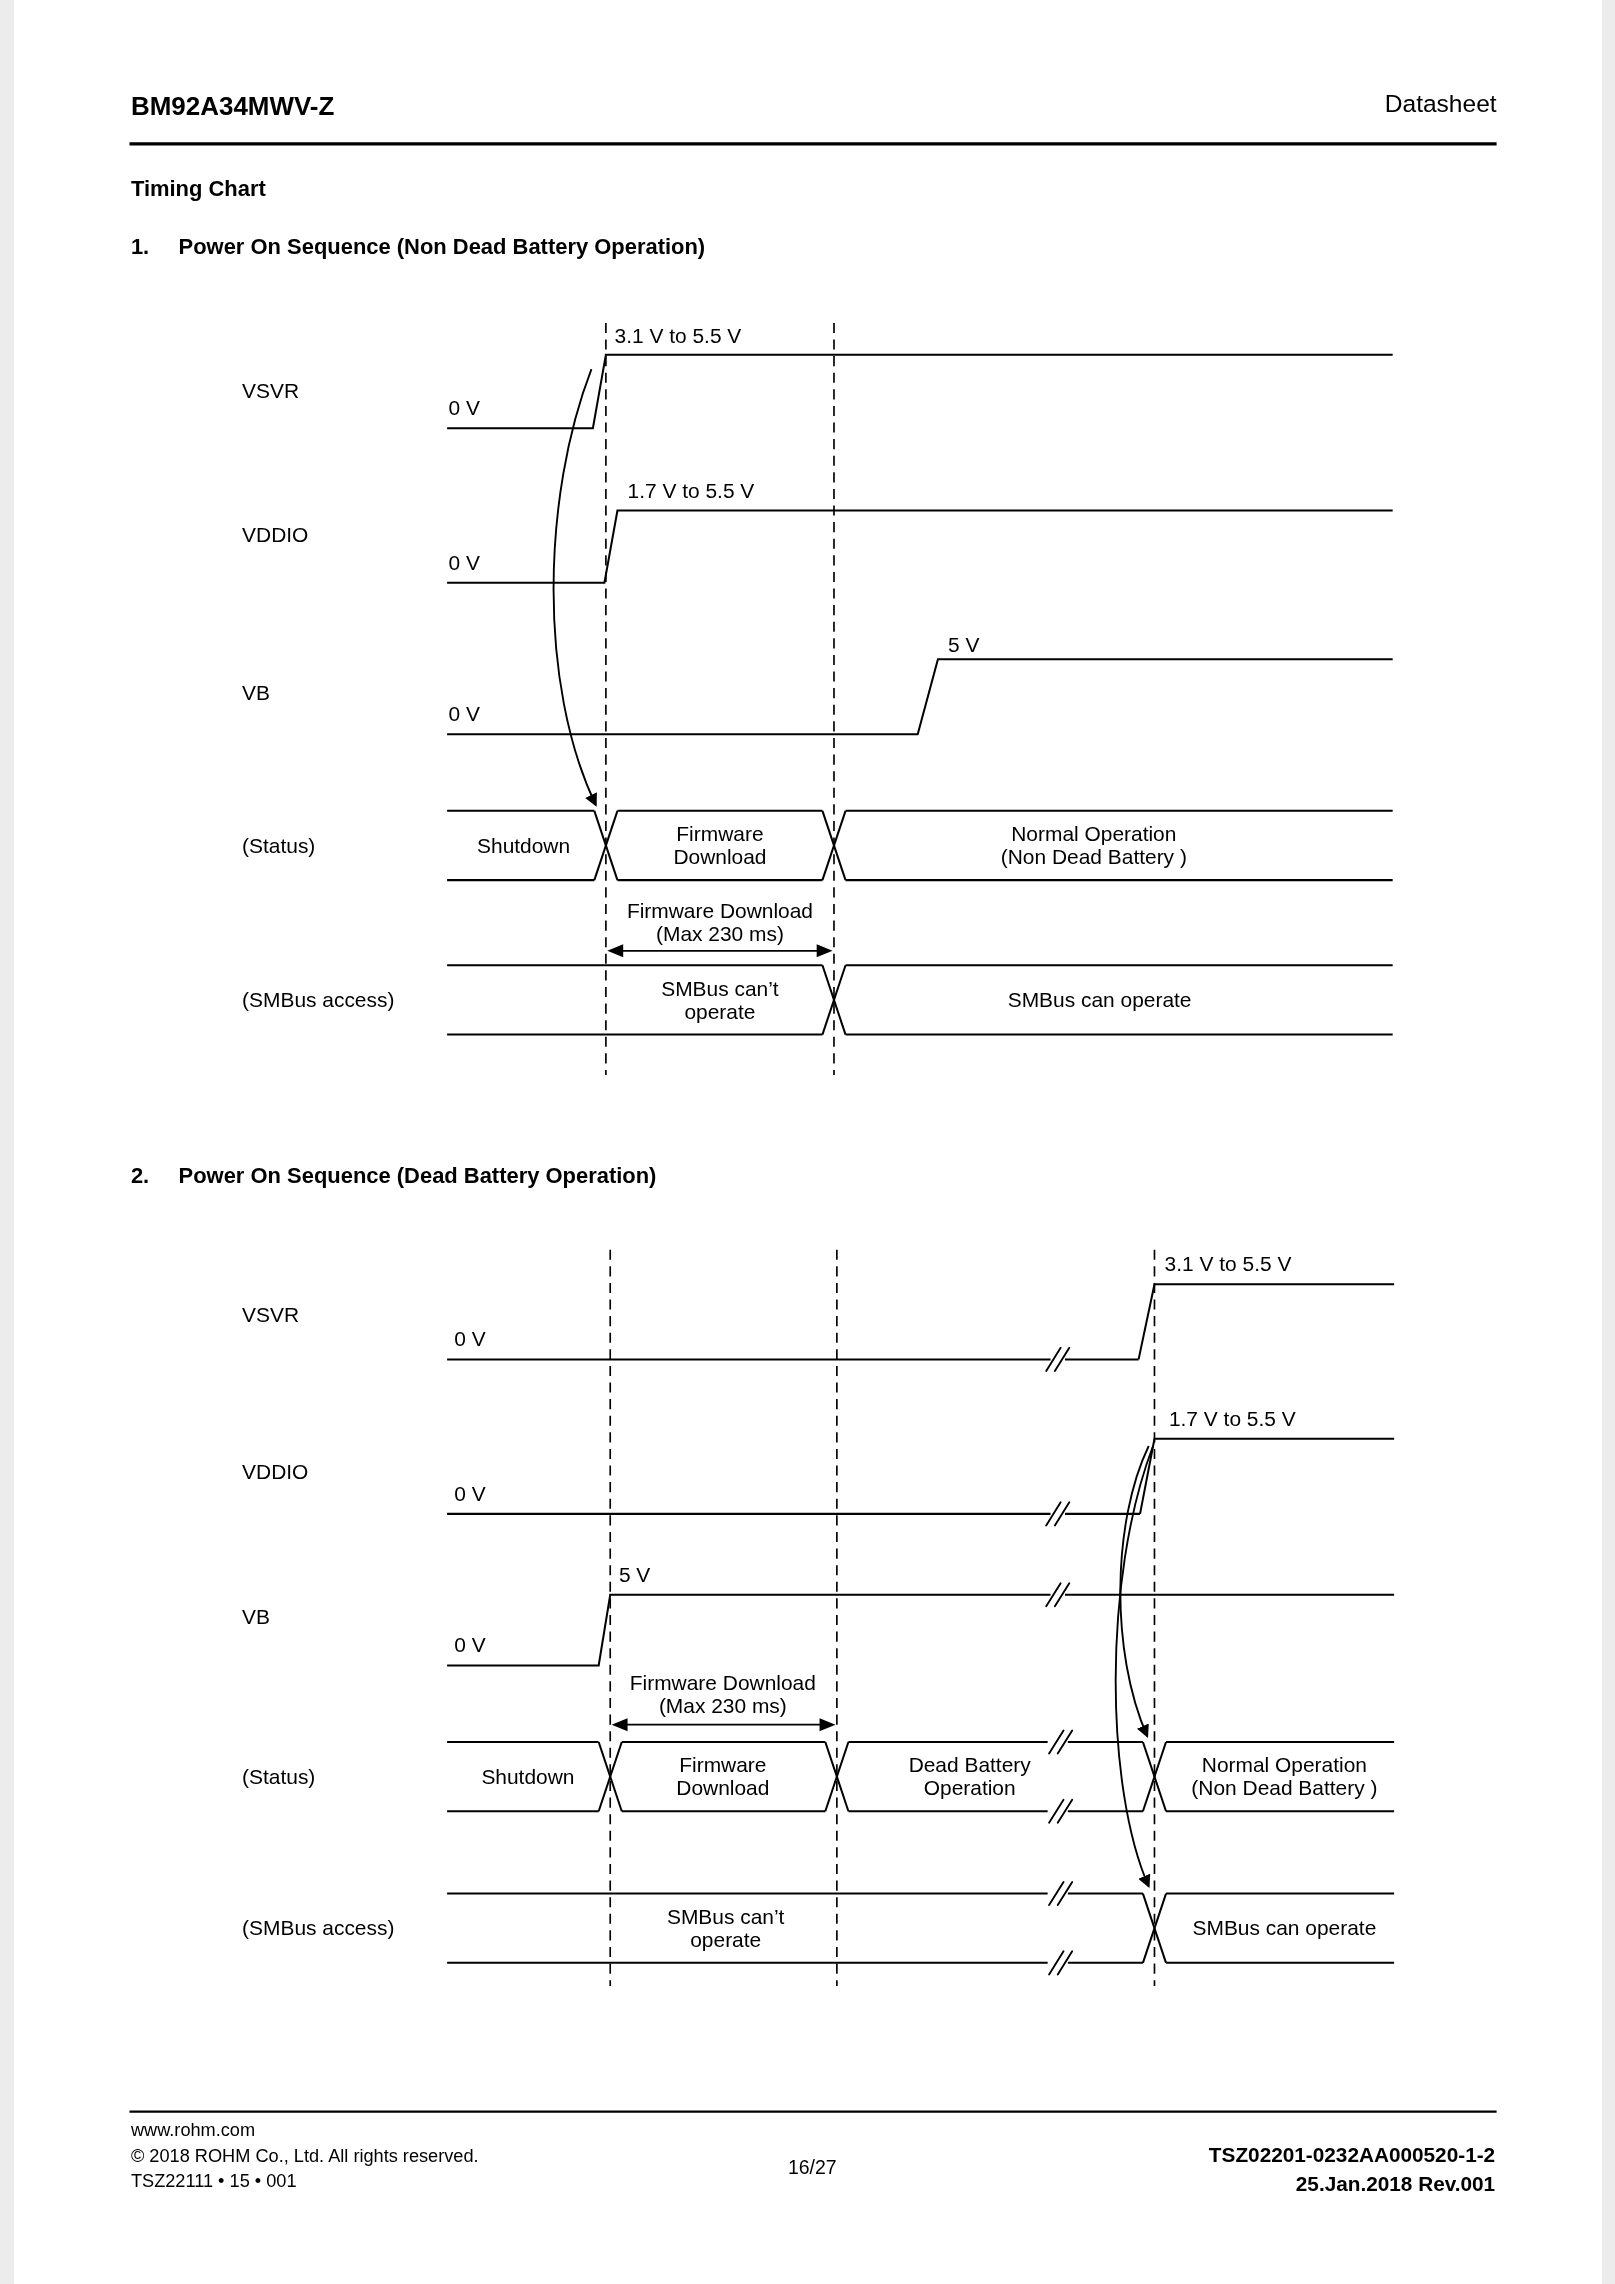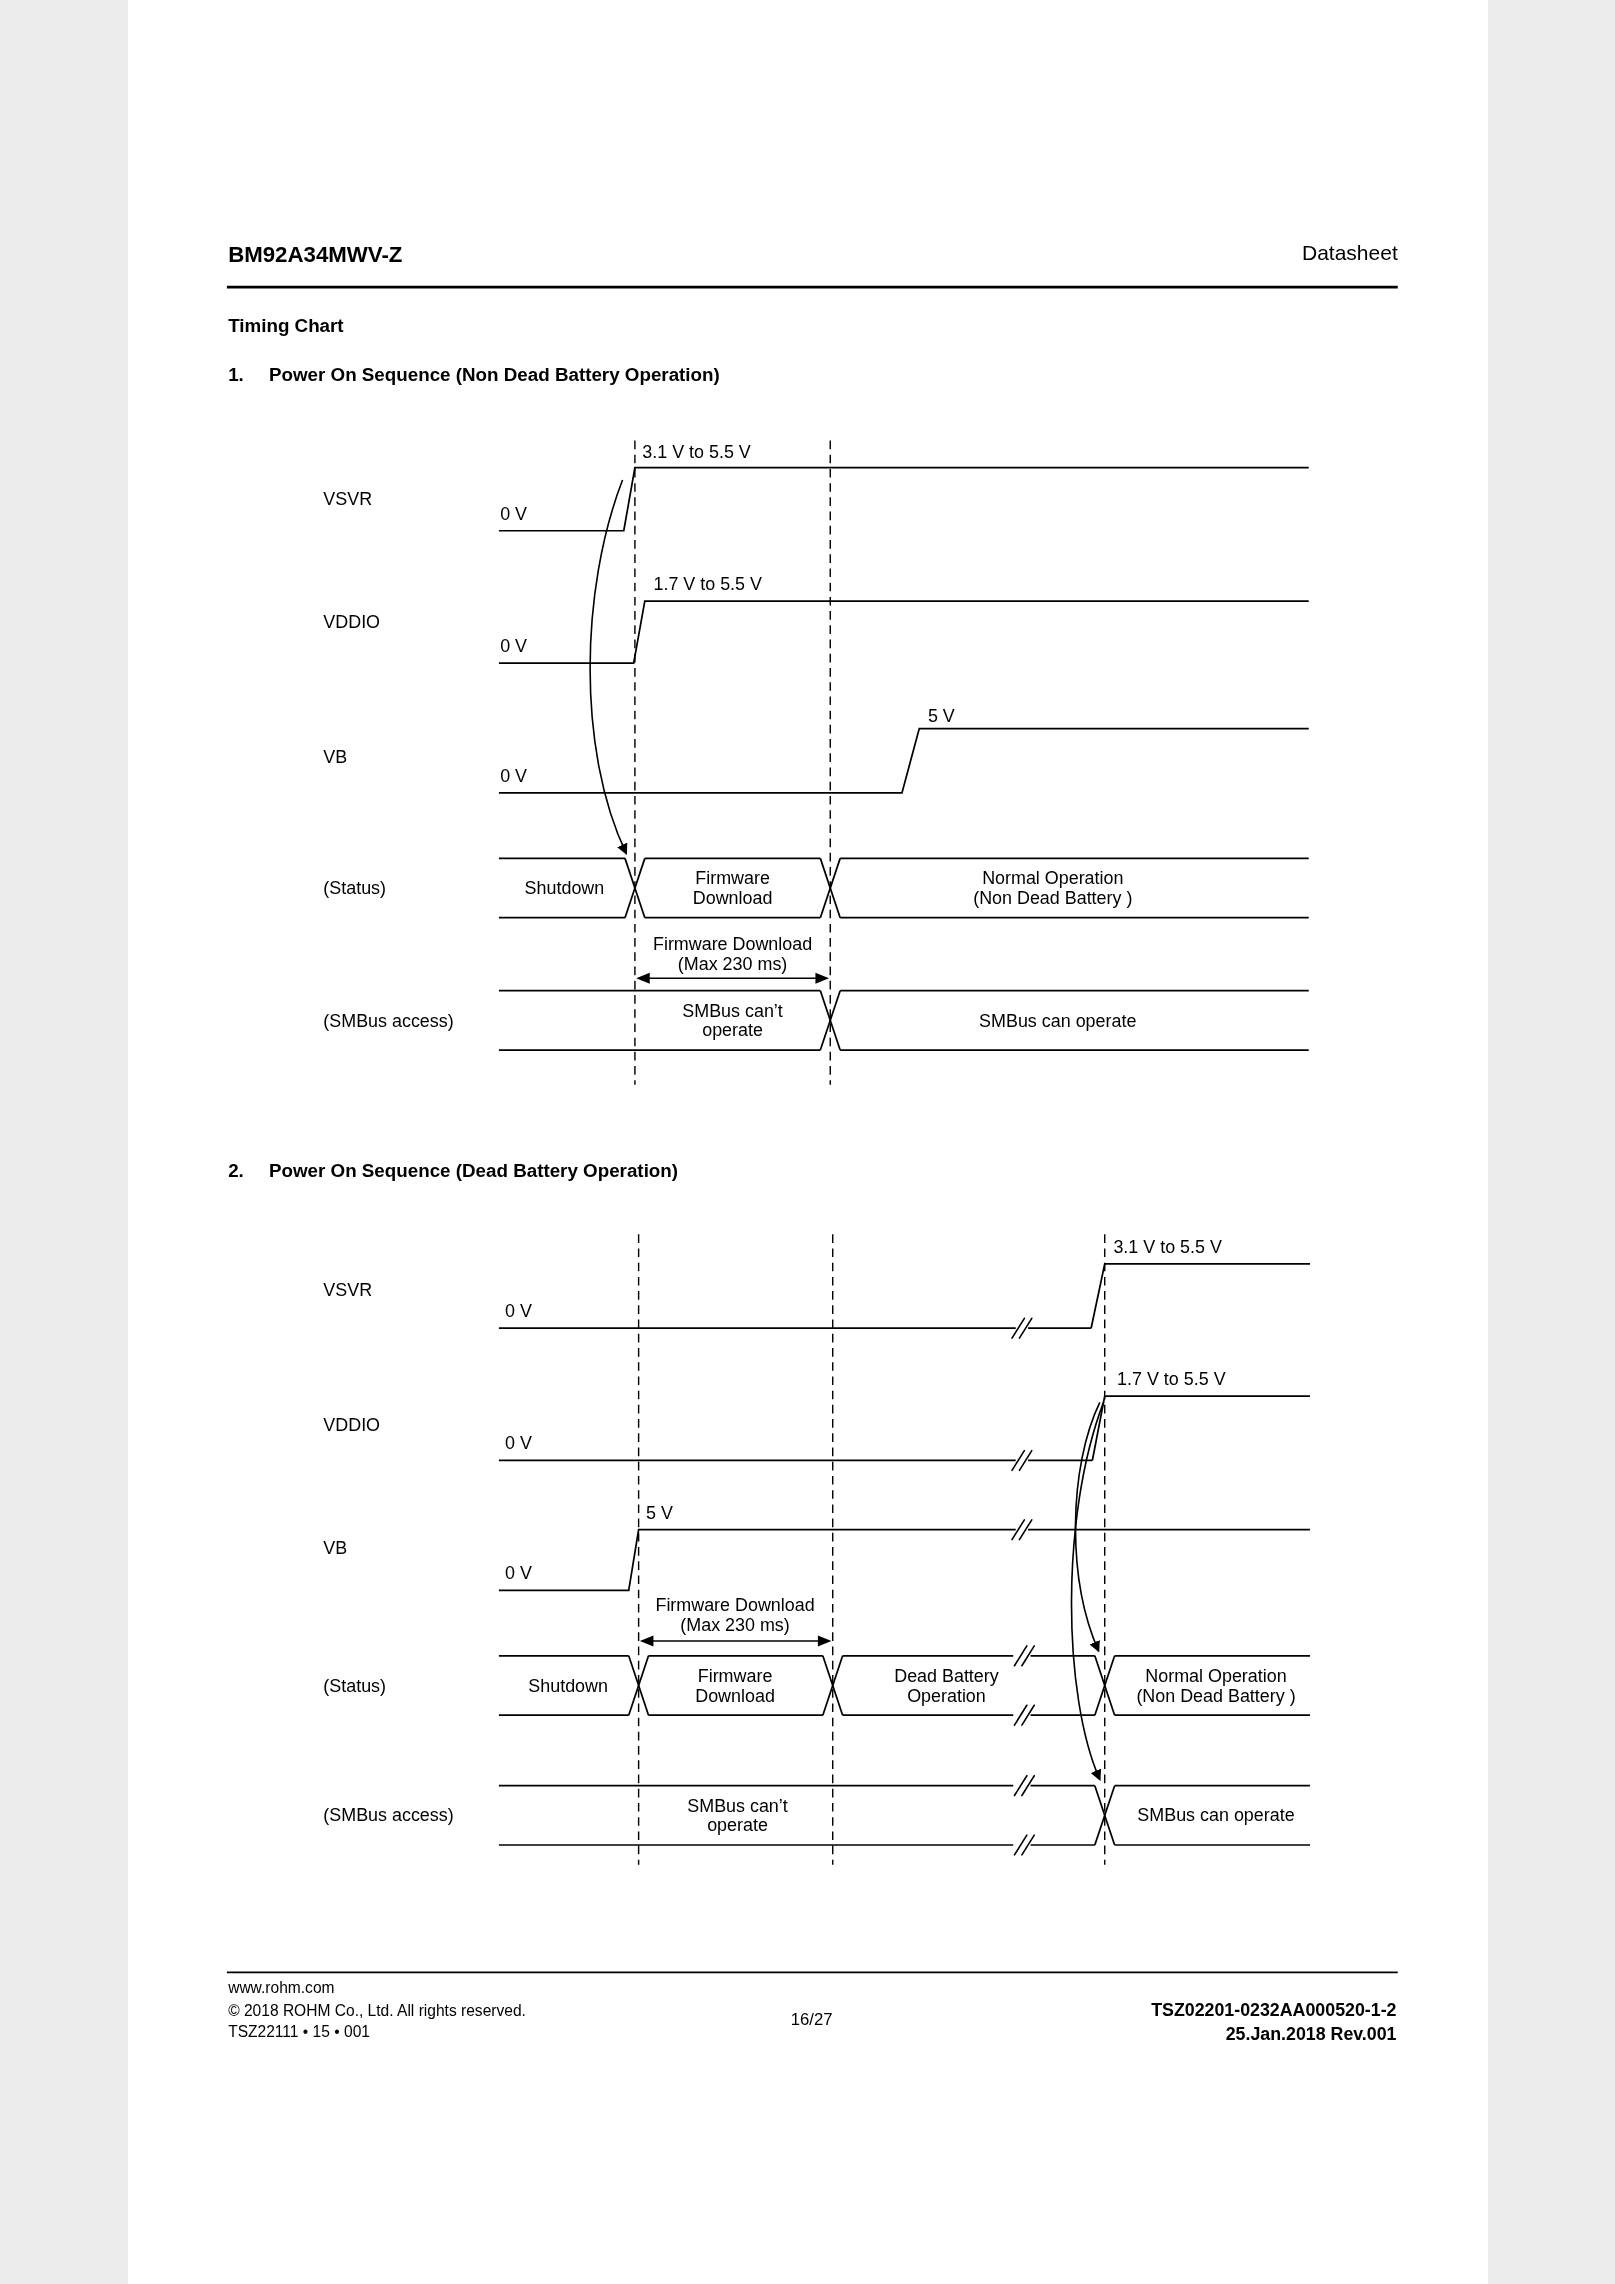--- a/index.html
+++ b/index.html
@@ -1,16 +1,16 @@
 <!DOCTYPE html>
 <html style="font-size:10.4px"><head>
 <meta charset="utf-8">
 <style>
   html,body{margin:0;padding:0;background:#ececec;}
-  .page{width:1360px;height:2284px;background:#ffffff;margin:0 auto;position:relative;
+  .page{width:1588px;height:2284px;background:#ffffff;margin:0 auto;position:relative;
         font-family:"Liberation Sans","DejaVu Sans",sans-serif;}
   .page svg{display:block;width:100%;height:100%;}
   text{fill:#000;font-family:"Liberation Sans","DejaVu Sans",sans-serif;}
   .tt{font-size:18px;font-weight:bold;}
   .td{font-size:17px;}
   .th{font-size:15.2px;font-weight:bold;}
   .ts{font-size:14.5px;}
   .tf{font-size:12.6px;}
   .tp{font-size:13.5px;}
   .tfb{font-size:14.4px;font-weight:bold;}

